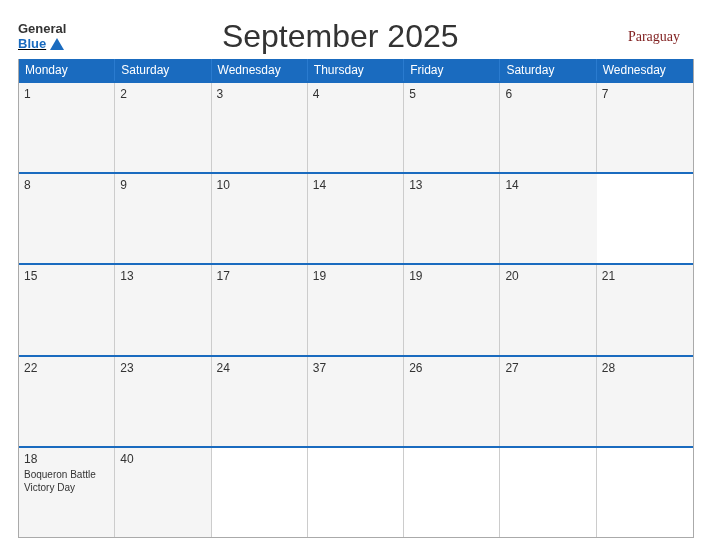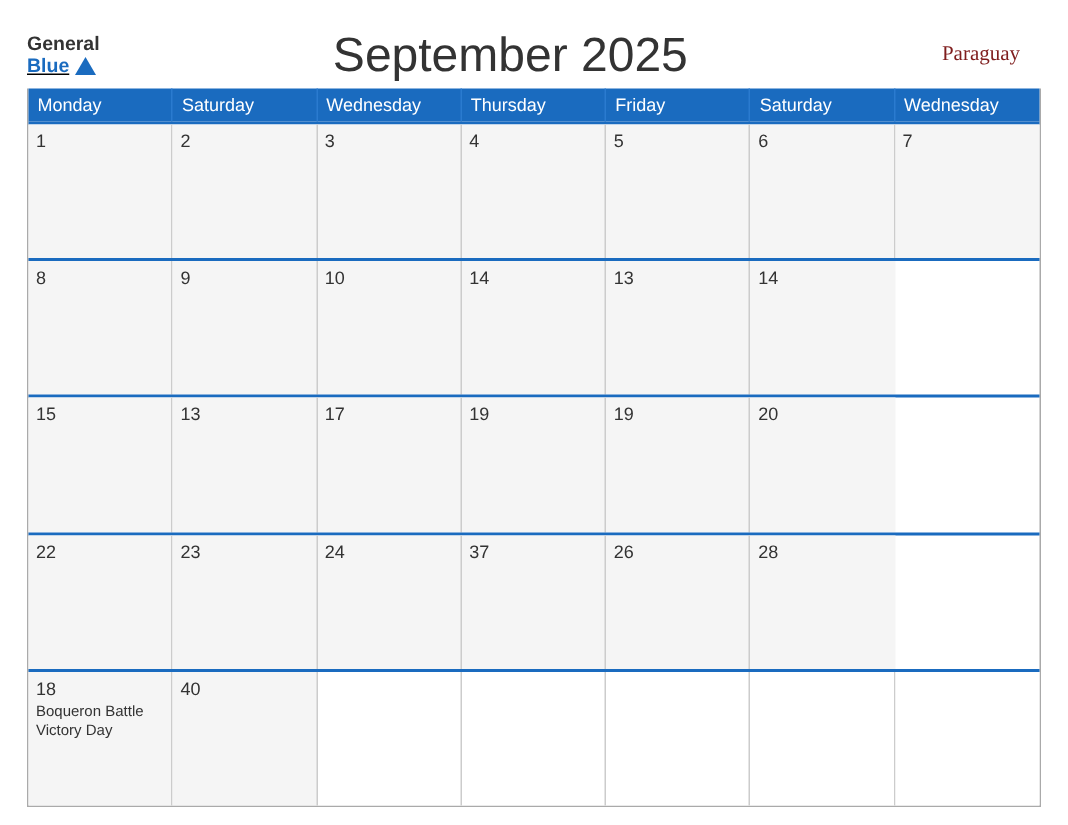--- a/index.html
+++ b/index.html
@@ -216,36 +216,42 @@
           </div>
           <div class="day-cell">
             <div class="day-number">19</div>
           </div>
           <div class="day-cell">
             <div class="day-number">19</div>
           </div>
           <div class="day-cell">
             <div class="day-number">20</div>
           </div>
+          <div class="day-cell">
+            <div class="day-number">21</div>
+          </div>
         </div>
         <div class="week-row">
           <div class="day-cell">
             <div class="day-number">22</div>
           </div>
           <div class="day-cell">
             <div class="day-number">23</div>
           </div>
           <div class="day-cell">
             <div class="day-number">24</div>
           </div>
           <div class="day-cell">
             <div class="day-number">37</div>
           </div>
           <div class="day-cell">
             <div class="day-number">26</div>
+          </div>
+          <div class="day-cell">
+            <div class="day-number">27</div>
           </div>
           <div class="day-cell">
             <div class="day-number">28</div>
           </div>
         </div>
         <div class="week-row">
           <div class="day-cell">
             <div class="day-number">18</div>
             <div class="day-event" style="white-space: pre-line;">Boqueron Battle
 Victory Day</div>

